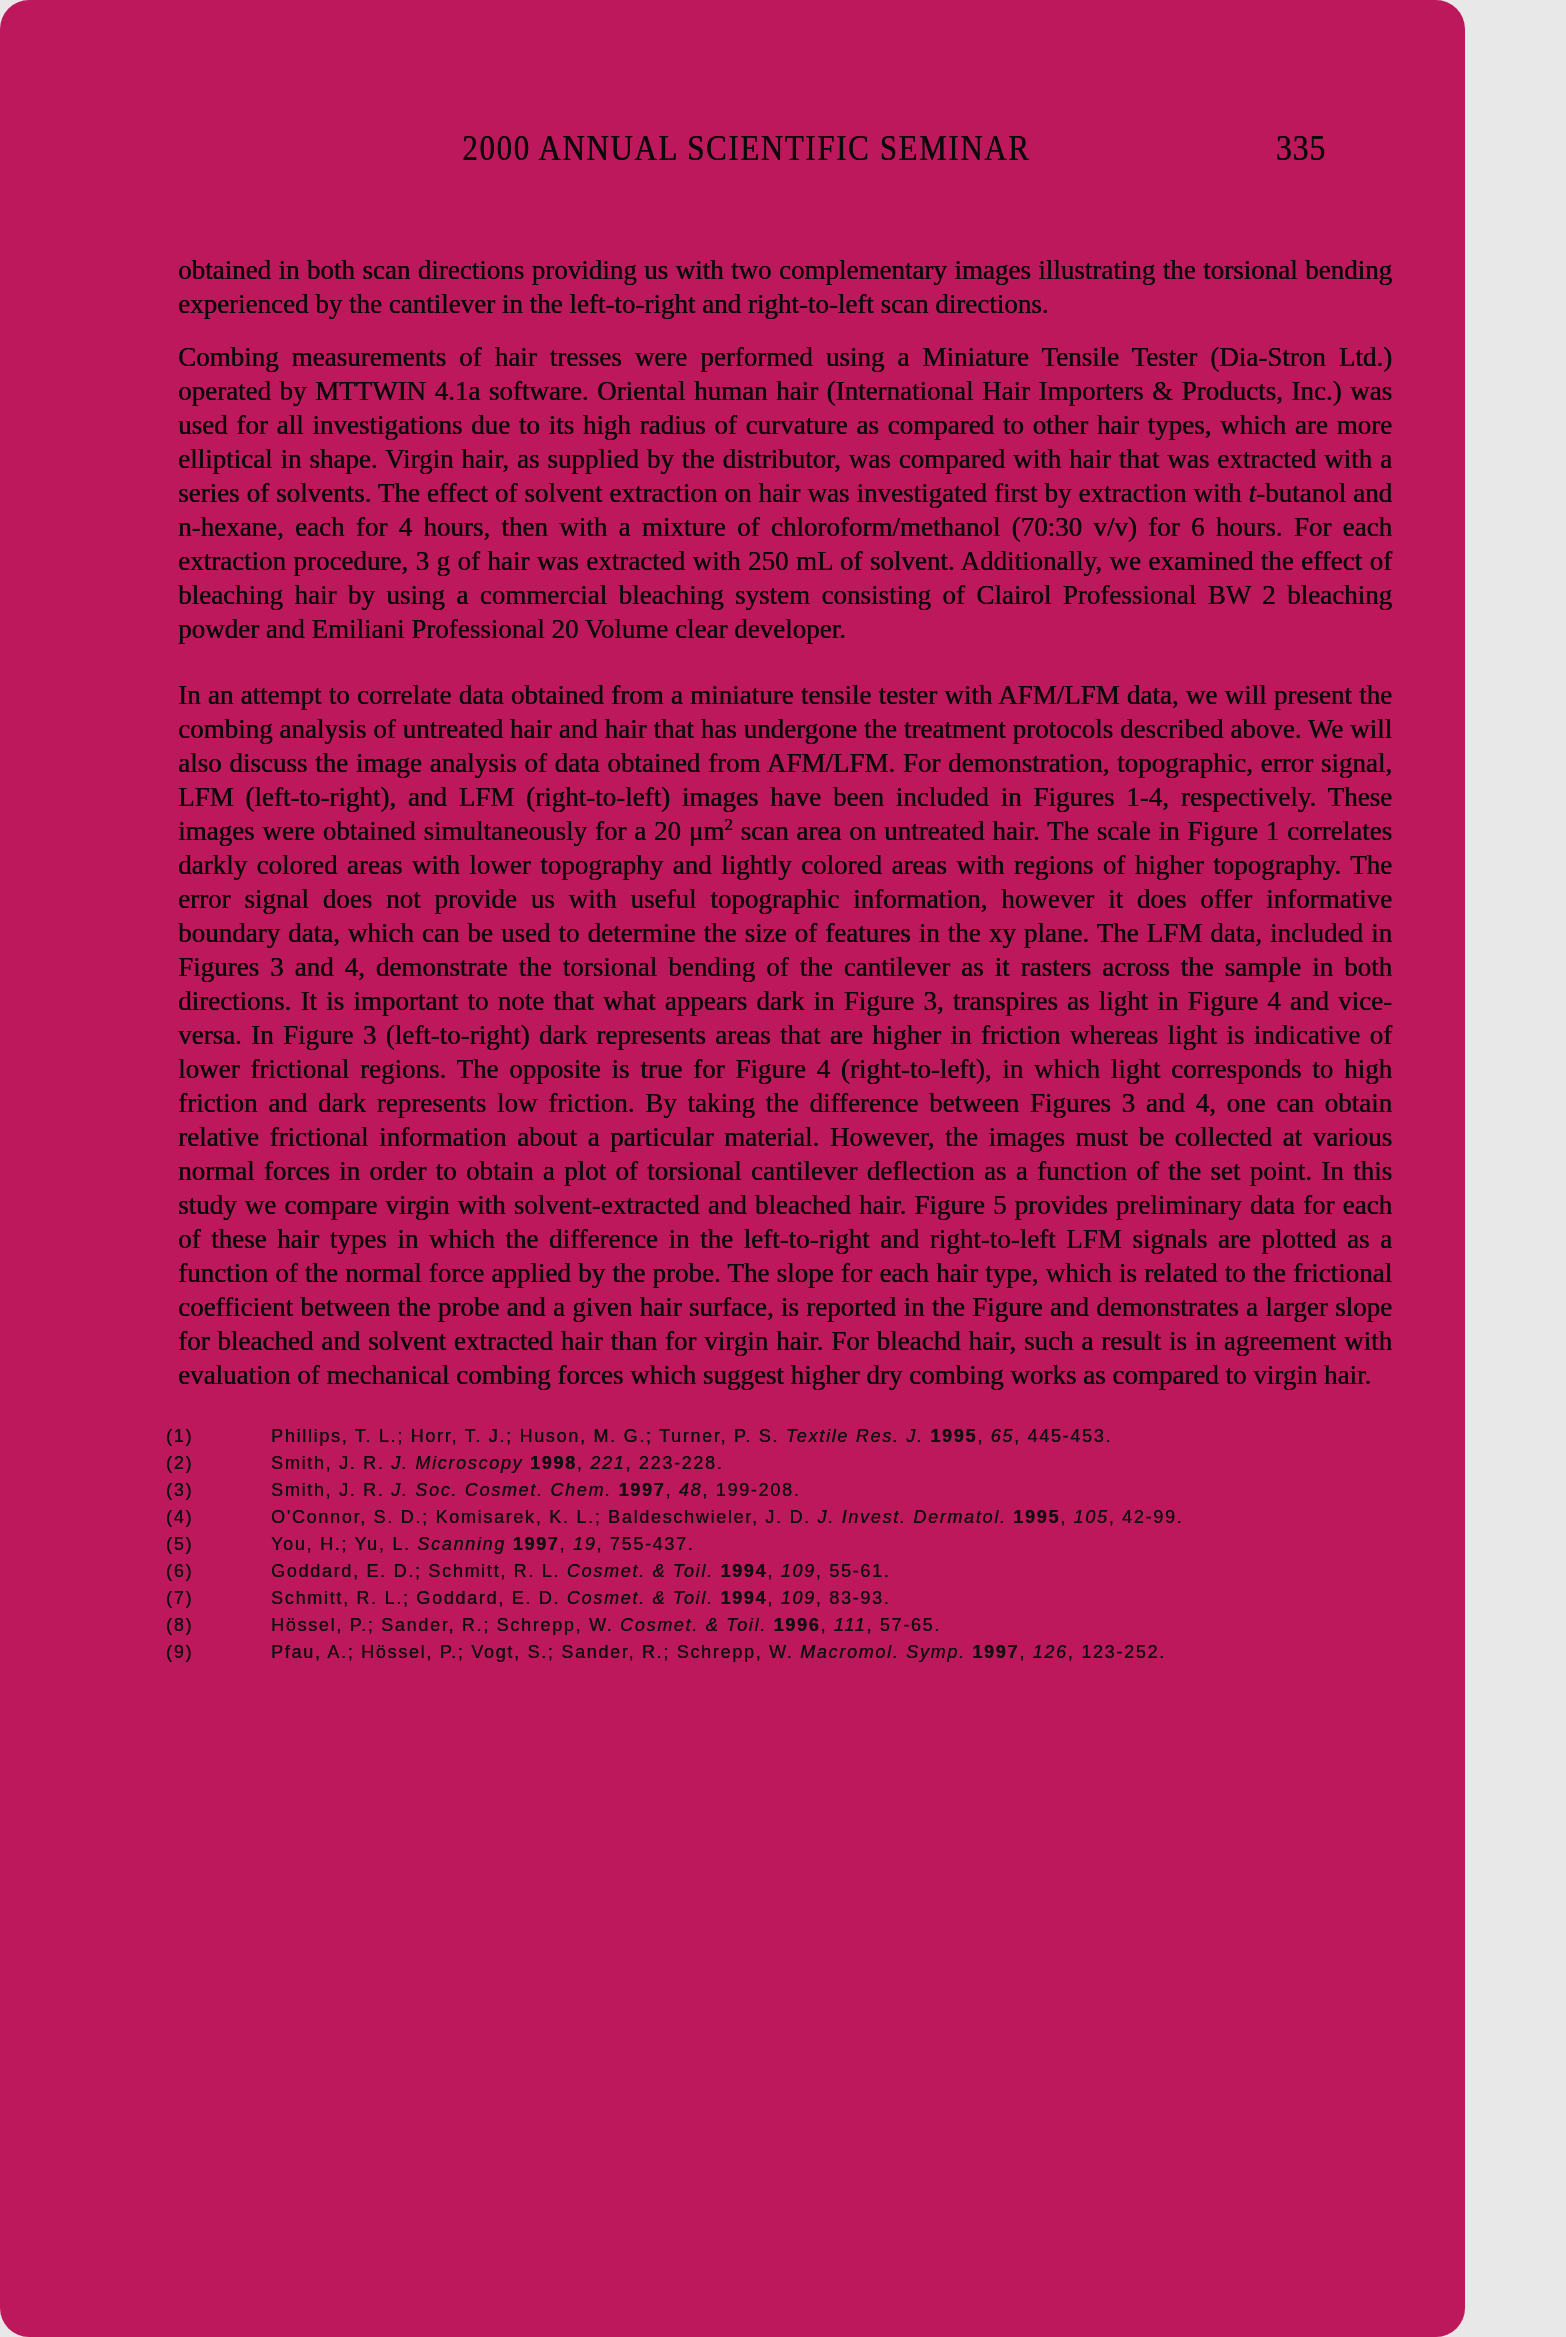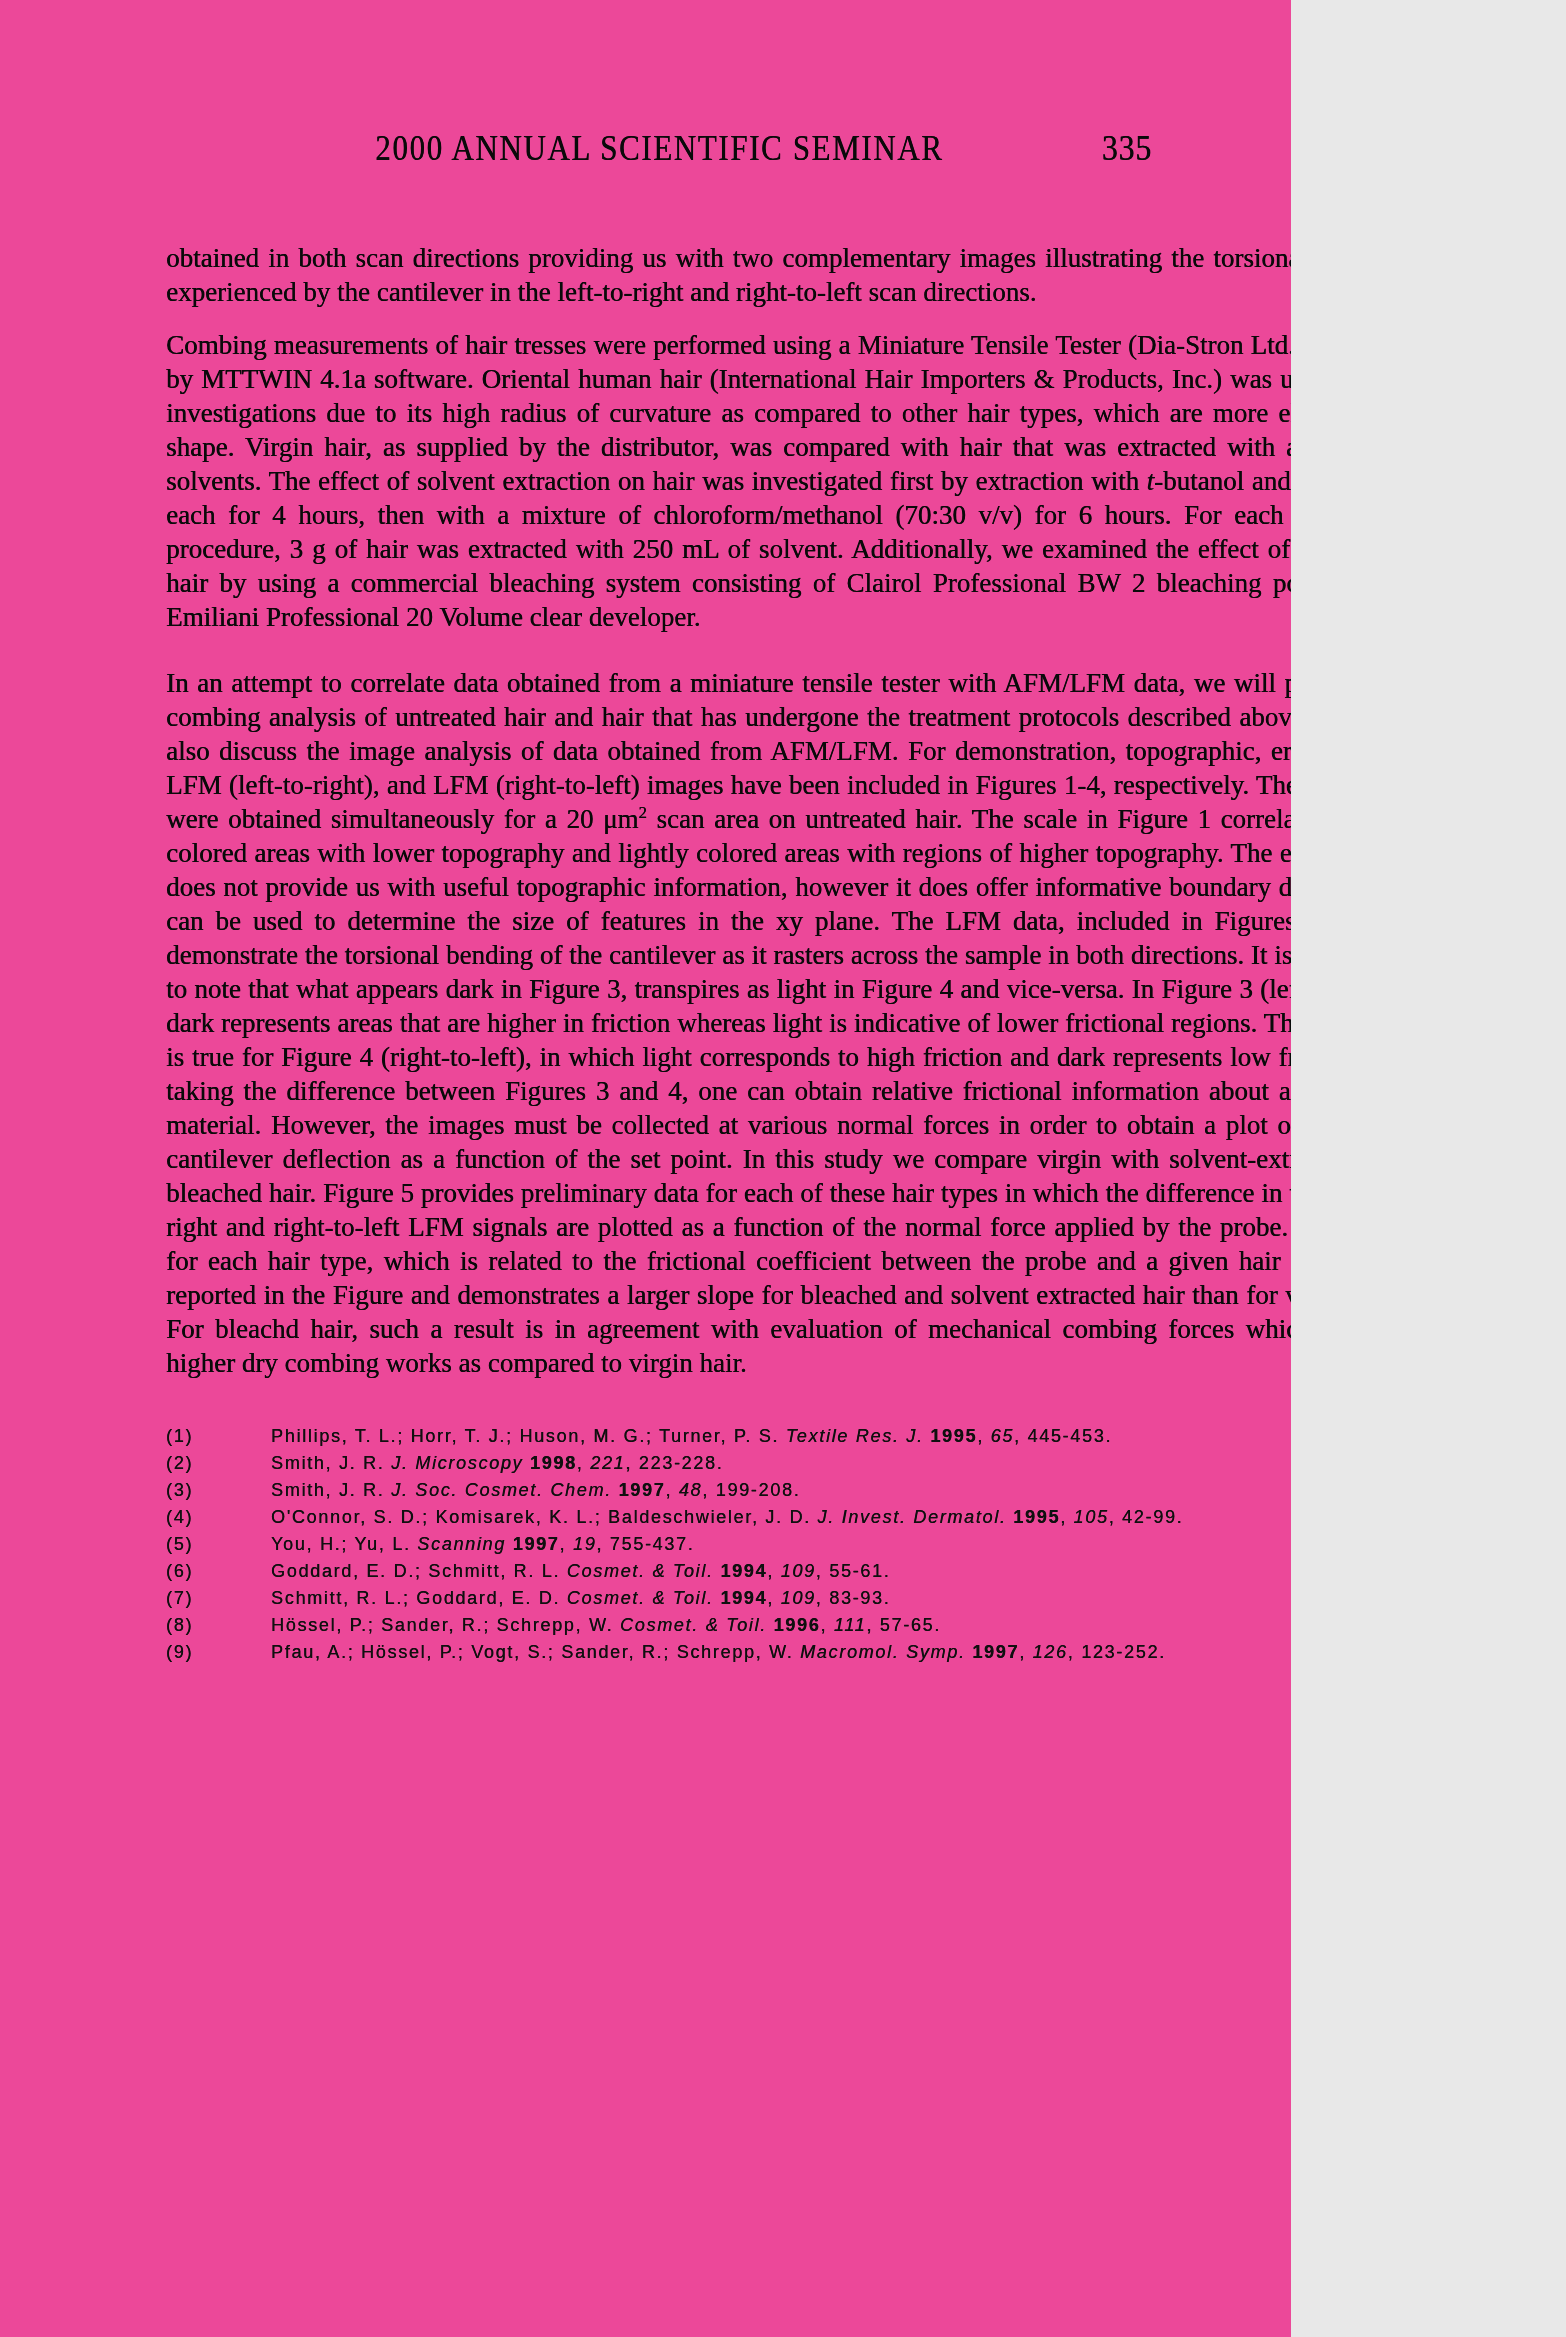--- a/index.html
+++ b/index.html
@@ -1,22 +1,23 @@
 <!DOCTYPE html>
 <html><head>
 <meta charset="utf-8">
 <style>
   html,body{margin:0;padding:0;background:#e8e8e8;}
   .page{
     position:relative;
-    width:1291px;height:2337px;
-    background:#ec4899;
+    width:1465px;height:2337px;
+    background:#be185d;
     font-family:"Liberation Serif","DejaVu Serif",serif;
     color:#0a0a0a;
     overflow:hidden;
+    border-radius:29px;
   }
   .header{position:absolute;left:166px;right:139px;top:127px;height:44px;}
   .title{
     display:block;text-align:center;
     font-size:36px;line-height:42px;white-space:nowrap;
     text-shadow:0.4px 0 0 currentColor;
   }
   .title-inner{display:inline-block;transform:scaleX(.86);transform-origin:center;letter-spacing:1.9px;}
   .pagenum{
     position:absolute;right:0;top:0;
@@ -24,21 +25,21 @@
     text-shadow:0.4px 0 0 currentColor;
     text-align:center;
   }
   .pagenum-inner{display:inline-block;transform:scaleX(.88);transform-origin:right;letter-spacing:1px;}
   .content{
     position:absolute;left:166px;top:241px;width:1238px;
     font-size:27px;line-height:34px;
     text-align:justify;
     text-shadow:0.4px 0 0 currentColor;
   }
-  .content p{margin:0;}
+  .content p{margin:12px;}
   .content p + p{margin-top:19px;}
   .content p:nth-of-type(3){margin-top:32px;}
   .refs{
     position:absolute;left:166px;top:1423px;width:1249px;
     font-family:"Liberation Sans","DejaVu Sans",sans-serif;
     font-size:18px;line-height:27px;
     letter-spacing:1.7px;
     color:#101010;
     text-shadow:0.3px 0 0 currentColor;
   }

